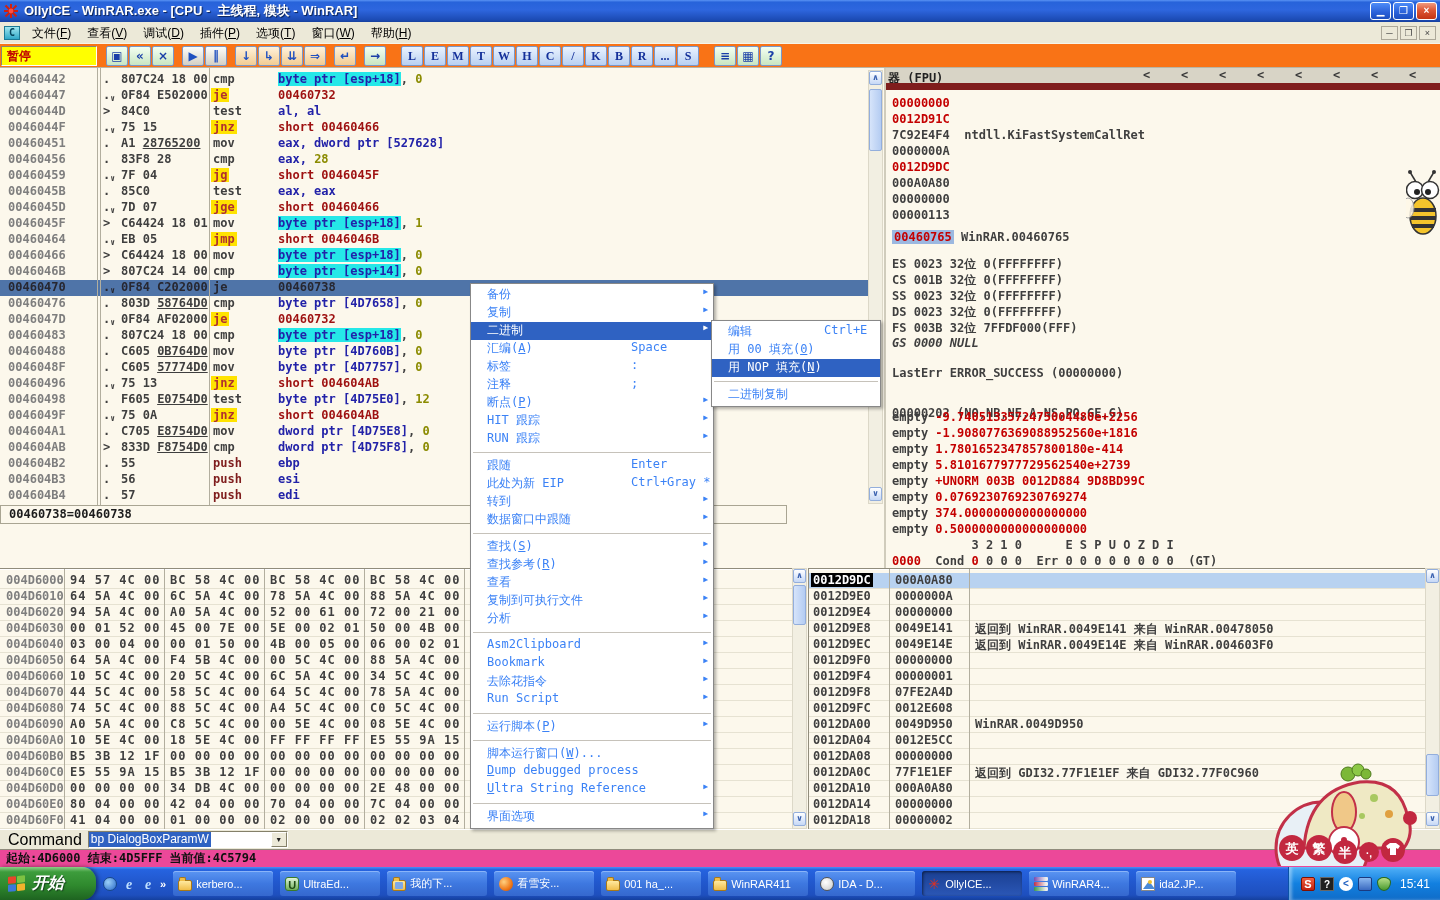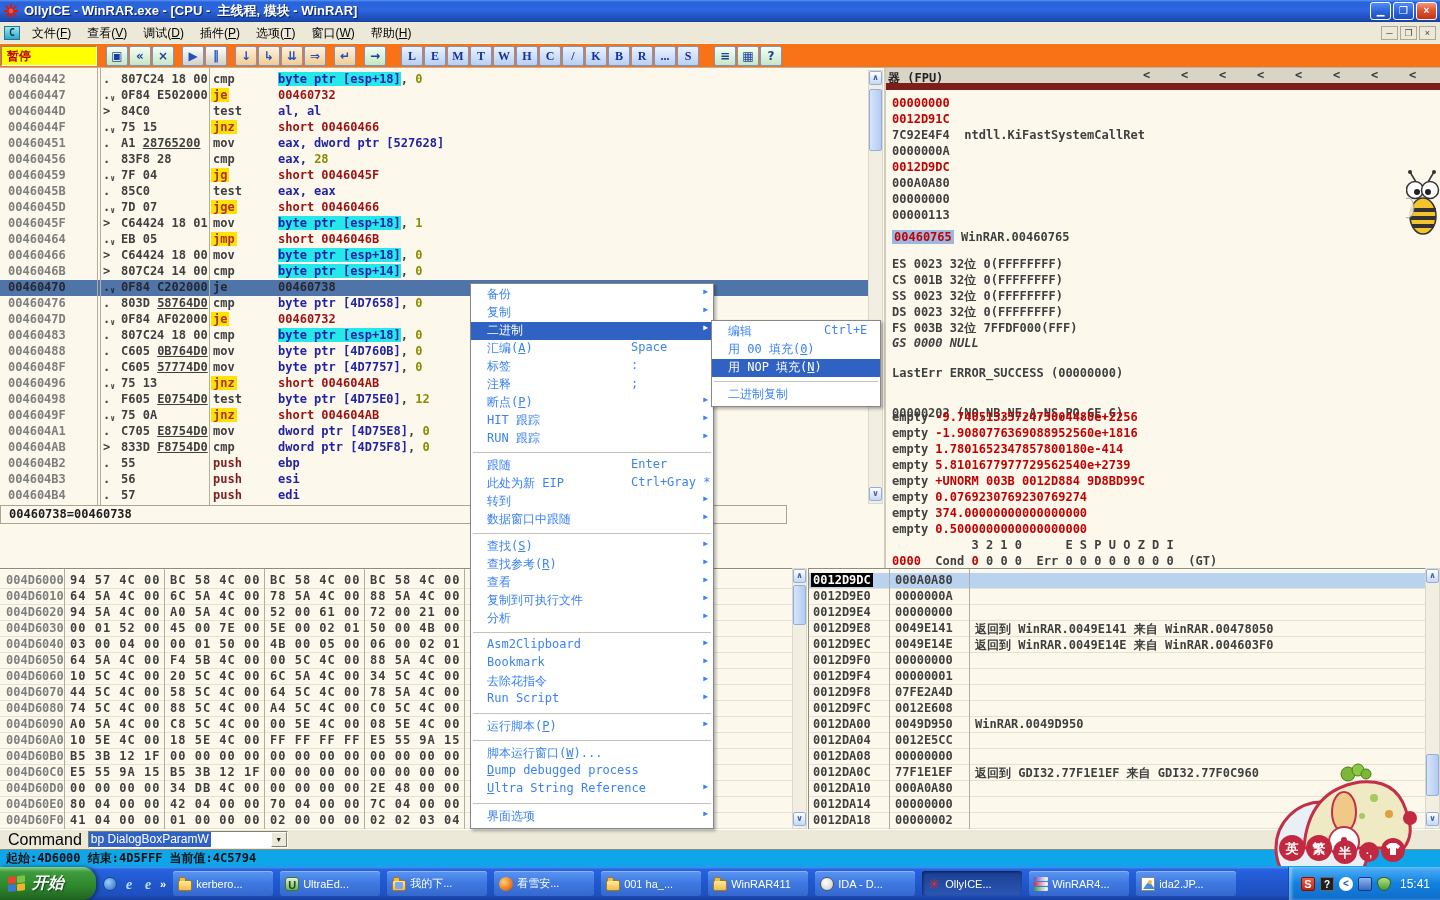--- a/index.html
+++ b/index.html
@@ -85,21 +85,21 @@
 .mrow .arr{position:absolute;right:5px;font-size:8px;top:1px}
 .mrow.hl{background:#2F62C2;color:#fff}
 .msep{height:9px;position:relative}
 .msep::after{content:"";position:absolute;left:2px;right:2px;top:4px;border-top:1px solid #C6C2BA}
 
 #cmdbar{position:absolute;top:829px;left:0;right:0;height:20px;background:#ECE9D8;border-top:1px solid #FFF;display:flex;align-items:center;z-index:20}
 #cmd-label{font-size:16px;color:#000;margin:0 6px 0 8px}
 #combo{width:200px;height:17px;background:#fff;border:1px solid;border-color:#848069 #FFF #FFF #848069;position:relative;display:flex;align-items:center}
 #combo-text{background:#2F62C2;color:#fff;font:12px "Liberation Sans",sans-serif;line-height:15px;padding:0 2px;white-space:nowrap}
 #combo-btn{position:absolute;right:0;top:0;width:16px;height:15px;background:#ECE9D8;border:1px solid;border-color:#FFF #848069 #848069 #FFF;font-size:7px;text-align:center;line-height:13px;color:#222}
-#statusbar{position:absolute;top:849px;left:0;right:0;height:18px;background:#0ea5e9;border-top:1px solid #908C7C;font:bold 12px "DejaVu Sans Mono",monospace;line-height:17px;padding-left:6px;color:#111;z-index:20}
+#statusbar{position:absolute;top:849px;left:0;right:0;height:18px;background:#ec4899;border-top:1px solid #908C7C;font:bold 12px "DejaVu Sans Mono",monospace;line-height:17px;padding-left:6px;color:#111;z-index:20}
 
 #taskbar{position:absolute;top:867px;left:0;right:0;height:33px;background:linear-gradient(180deg,#4E8DF6 0%,#2663E0 8%,#2158CE 45%,#1E4FBE 85%,#15409E 100%);display:flex;align-items:center;z-index:45}
 #startbtn{flex:none;width:96px;height:33px;border-radius:0 14px 14px 0;background:linear-gradient(180deg,#8CCF88 0%,#3D9C3C 15%,#2F8A2E 55%,#1E6320 100%);display:flex;align-items:center;gap:6px;padding-left:8px;color:#fff;font-weight:bold;font-style:italic;font-size:16px;text-shadow:1px 1px 1px #14421A;box-shadow:2px 0 4px rgba(0,0,0,.45)}
 .winflag{width:18px;height:16px;display:grid;grid-template-columns:8px 8px;grid-template-rows:7px 7px;gap:1px;transform:skewY(-6deg)}
 .winflag i{border-radius:1px}
 .ql{display:flex;align-items:center;gap:5px;margin:0 7px}
 .qlmore{color:#fff;font-weight:bold;font-size:11px}
 #tasks{display:flex;align-items:center}
 .task{width:100px;height:25px;border-radius:3px;background:linear-gradient(180deg,#5B95F2,#3E78E0 50%,#3568CE);box-shadow:inset 0 1px 0 #8AB4F8;color:#fff;font-size:11px;display:flex;align-items:center;gap:4px;padding:0 5px;margin-right:7px;white-space:nowrap;overflow:hidden}
 .task.active{background:linear-gradient(180deg,#1A3F92,#2B57B6);box-shadow:inset 1px 1px 3px rgba(0,0,0,.55)}

